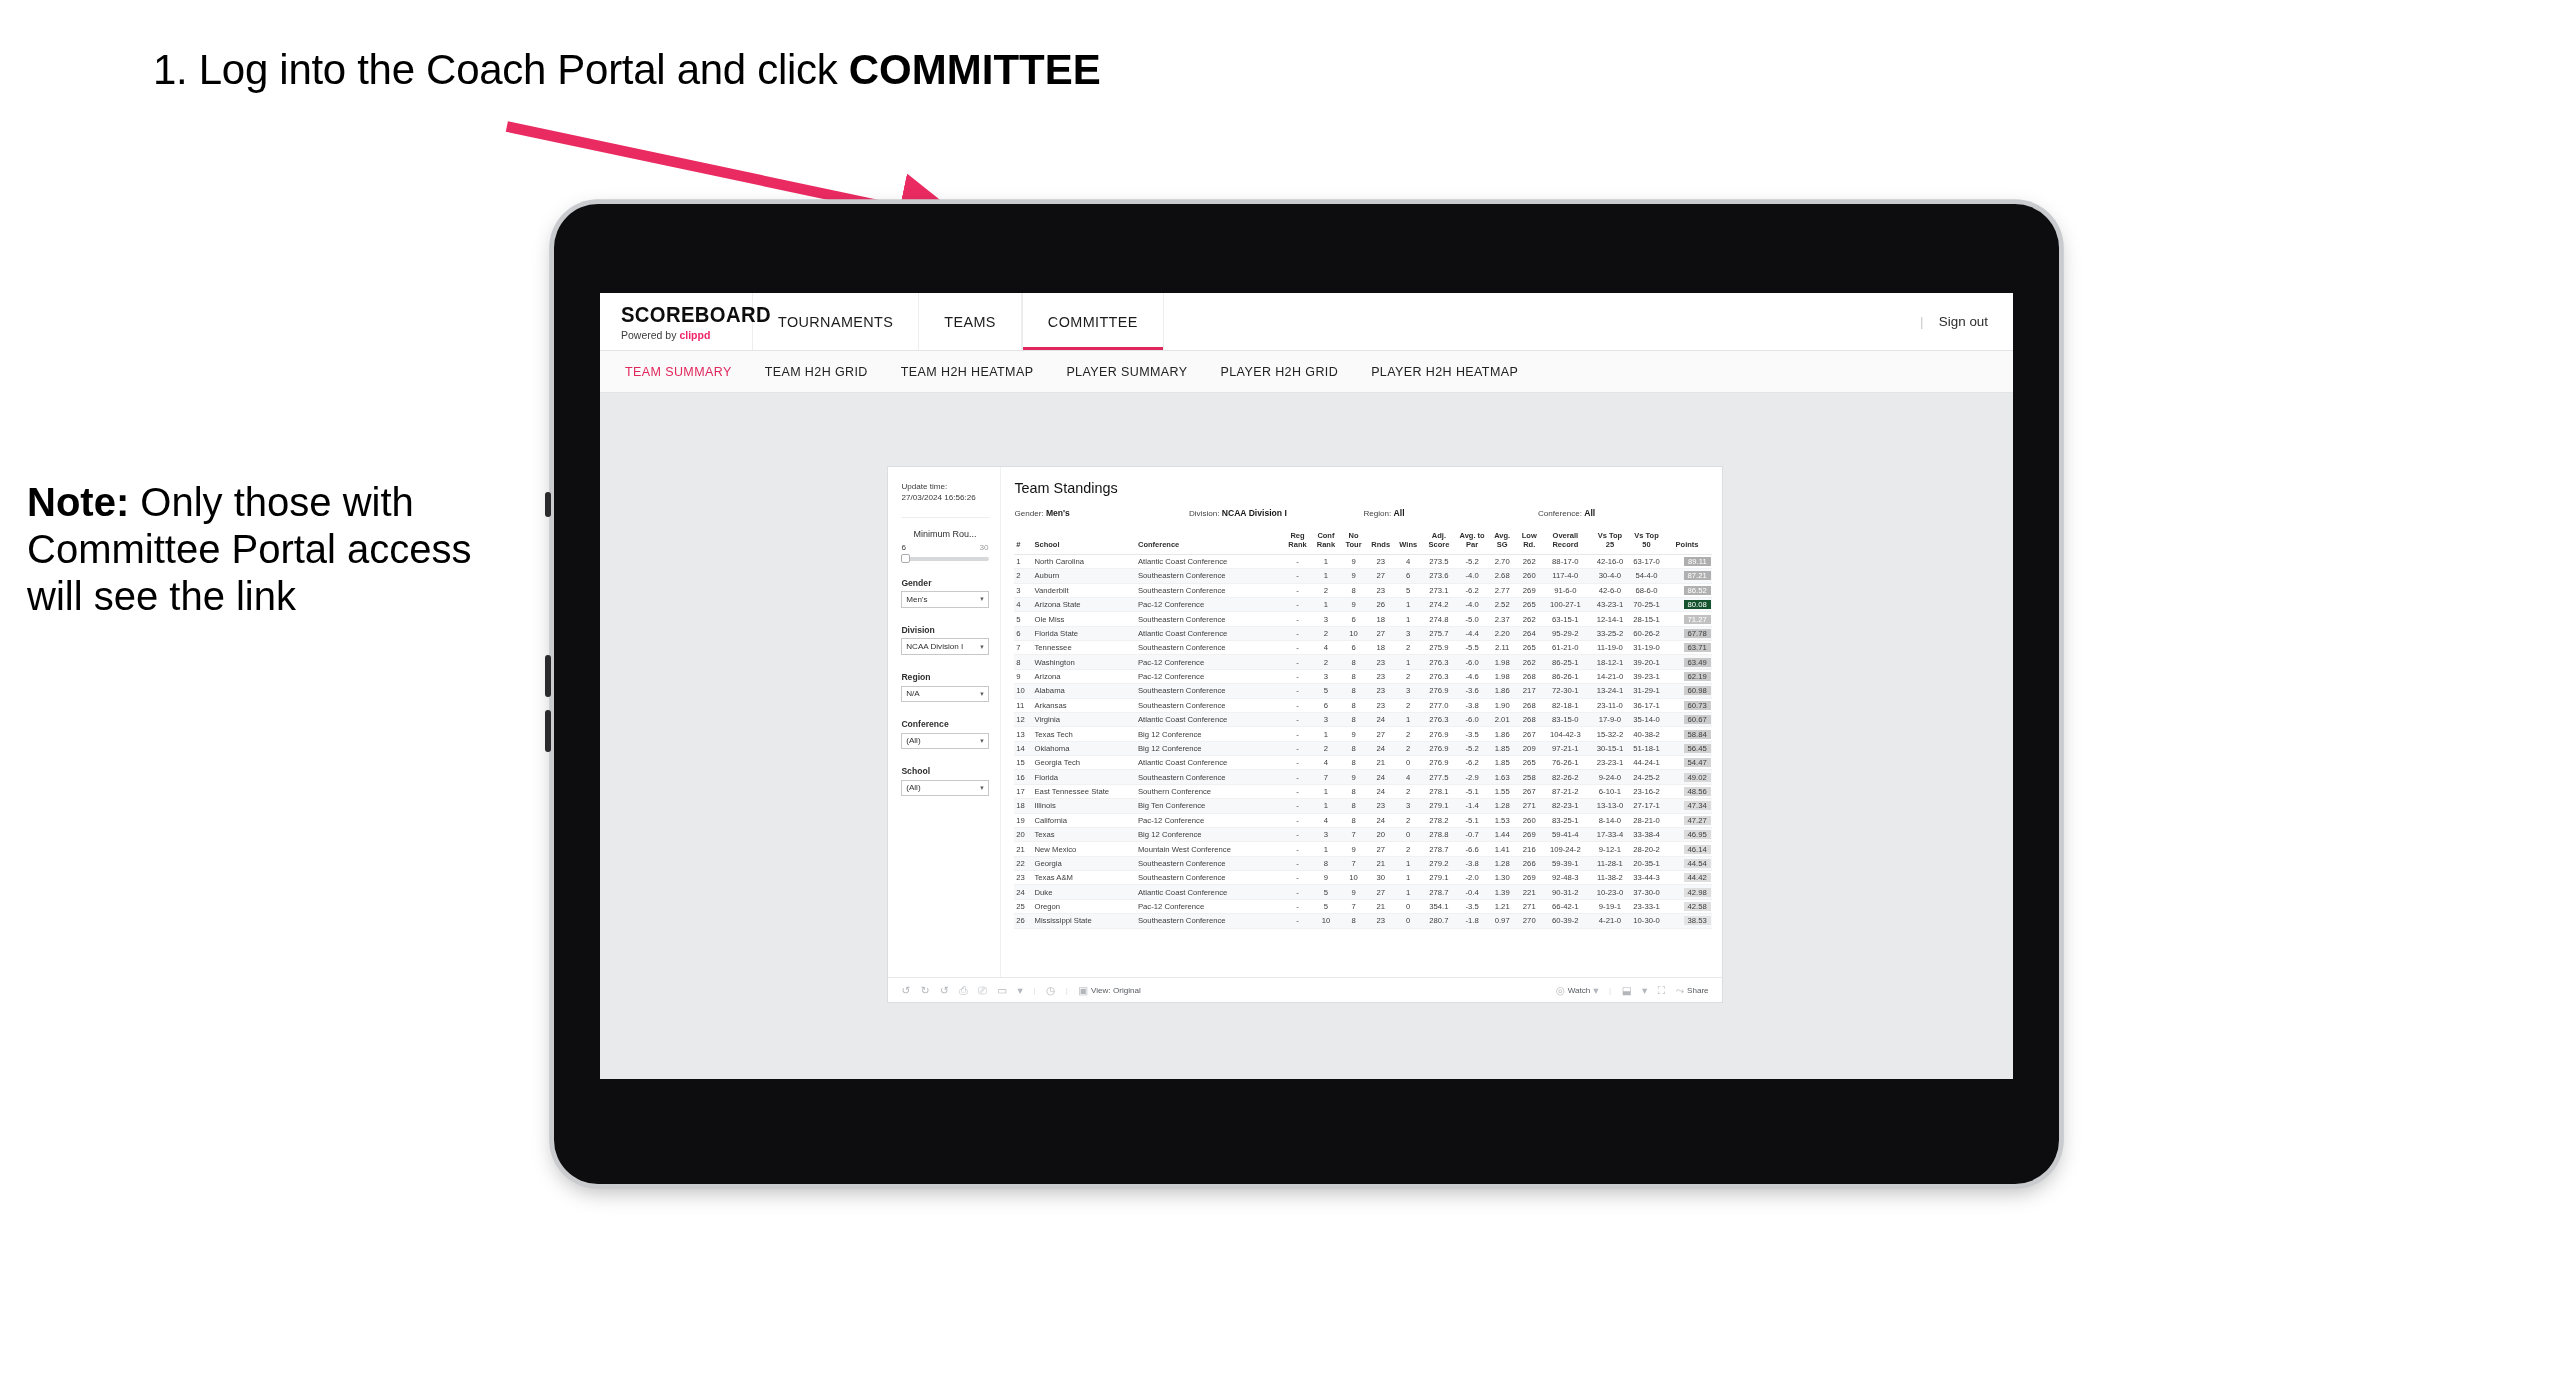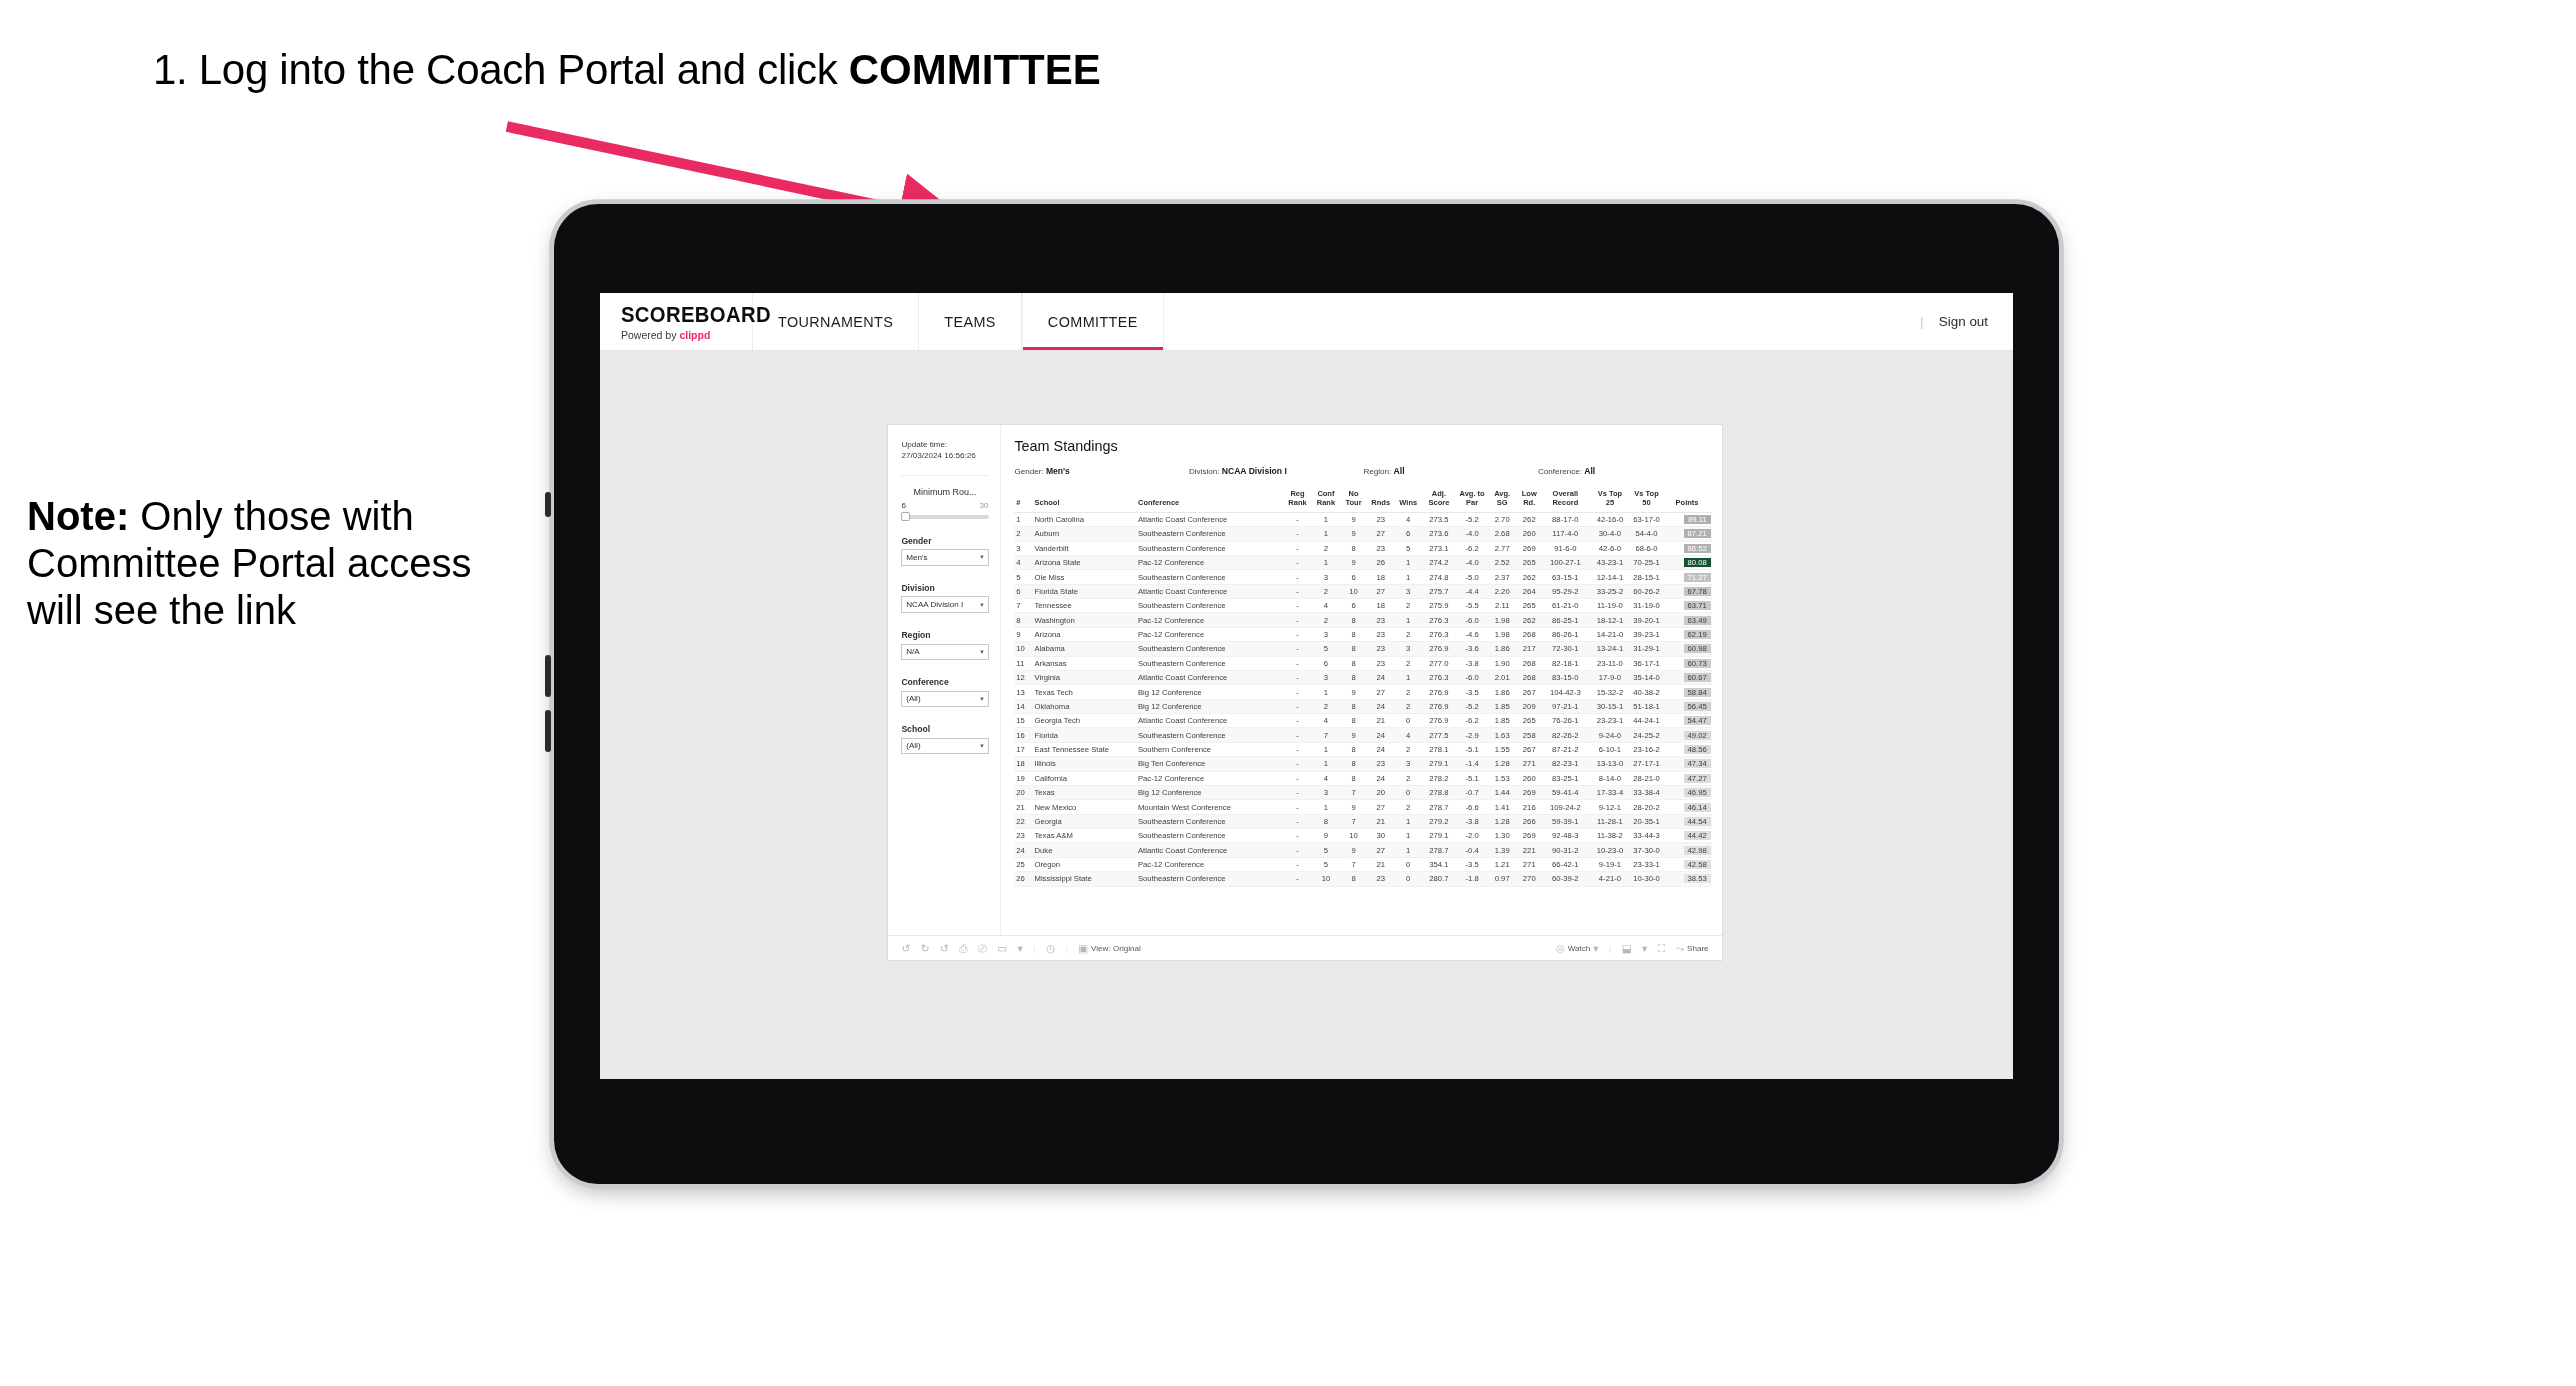--- a/index.html
+++ b/index.html
@@ -14,21 +14,21 @@
   
   #step-heading {
     position: absolute; left: 153px; top: 46px;
     font-size: 42px; color: #000; letter-spacing: -0.3px;
     white-space: nowrap;
   }
   #step-heading .num { font-weight: 400; }
   #step-heading .emph { font-weight: 700; letter-spacing: 0px; }
 
   #note-block {
-    position: absolute; left: 27px; top: 493px;
+    position: absolute; left: 27px; top: 479px;
     width: 499px;
     font-size: 40px; line-height: 1.18; color: #000;
   }
   #note-block .lbl { font-weight: 700; }
 
   
   #arrow { position: absolute; left: 499px; top: 115px; }
 
   
   #tablet {
@@ -209,20 +209,28 @@
             <div class="nav-item active">
               <span>COMMITTEE</span>
             </div>
           </div>
           <div class="topbar-right">
             <span class="sep">|</span>
             <span class="signout">Sign out</span>
           </div>
         </div>
 
+        <div class="subnav">
+          <div class="subnav-item active">TEAM SUMMARY</div>
+          <div class="subnav-item">TEAM H2H GRID</div>
+          <div class="subnav-item">TEAM H2H HEATMAP</div>
+          <div class="subnav-item">PLAYER SUMMARY</div>
+          <div class="subnav-item">PLAYER H2H GRID</div>
+          <div class="subnav-item">PLAYER H2H HEATMAP</div>
+        </div>
 
         <div class="canvas">
           <div class="viz">
             <div class="viz-body">
 
               <div class="filters">
                 <div class="upd">
                   <div>Update time:</div>
                   <div>27/03/2024 16:56:26</div>
                 </div>

